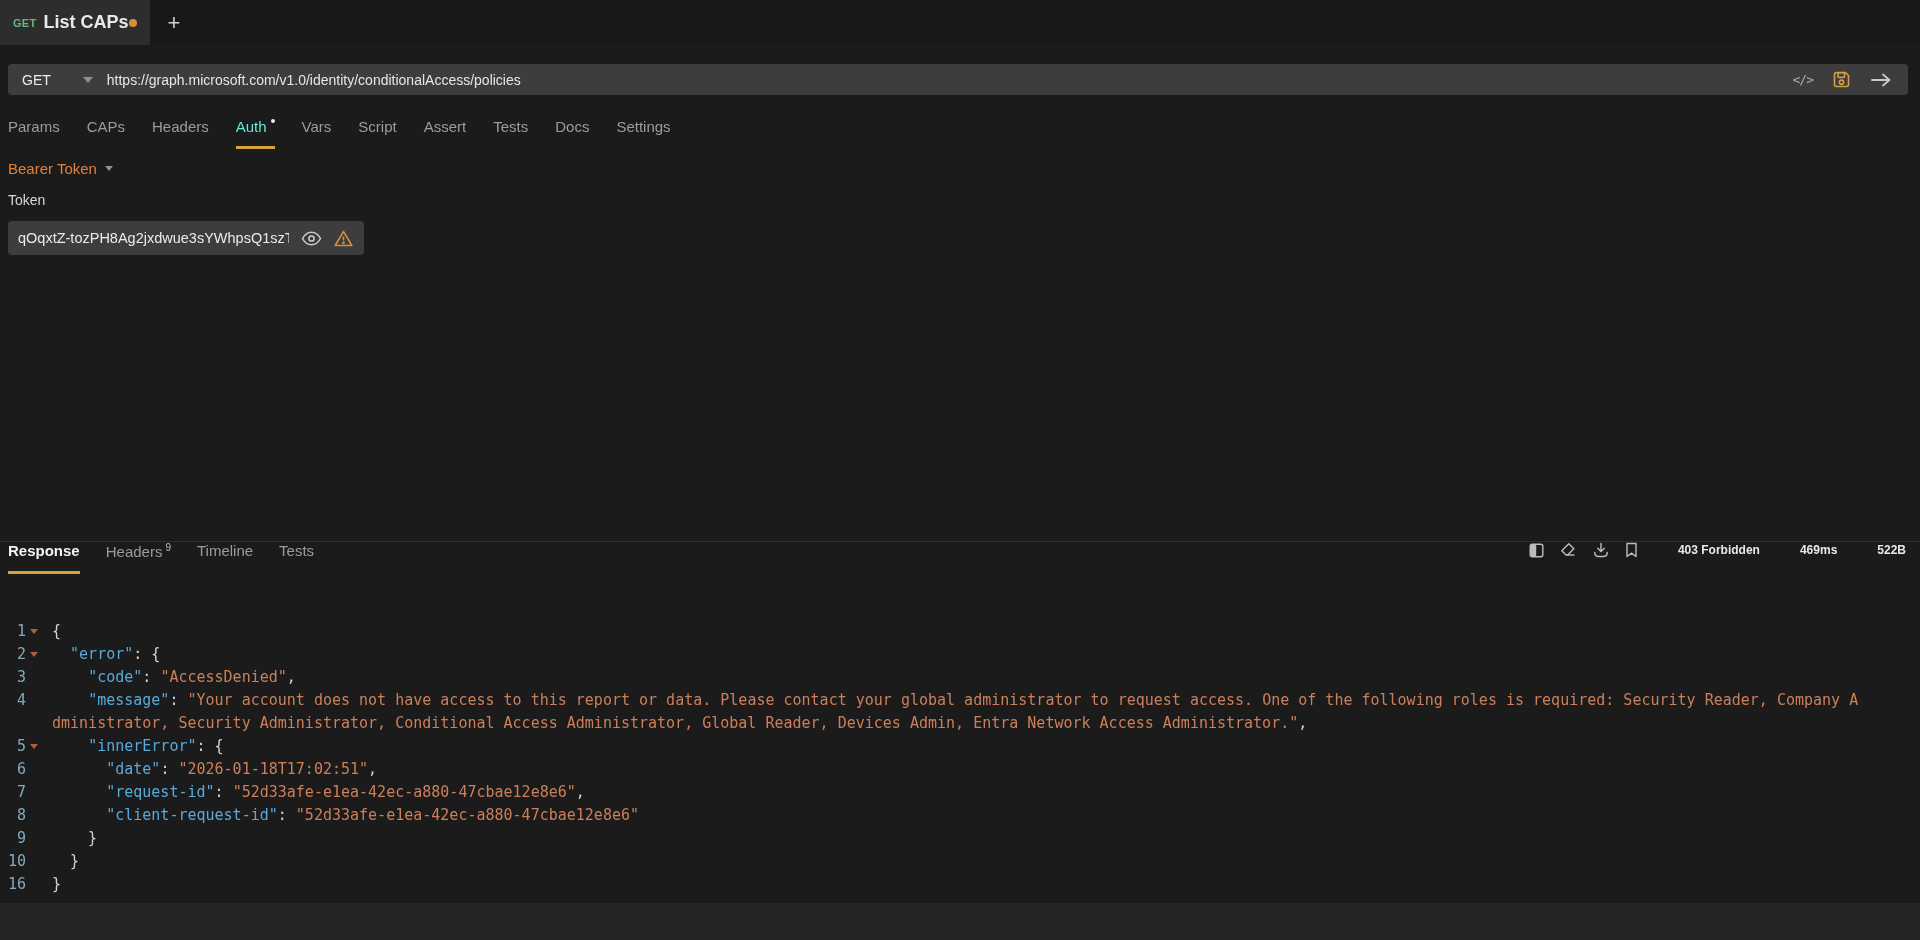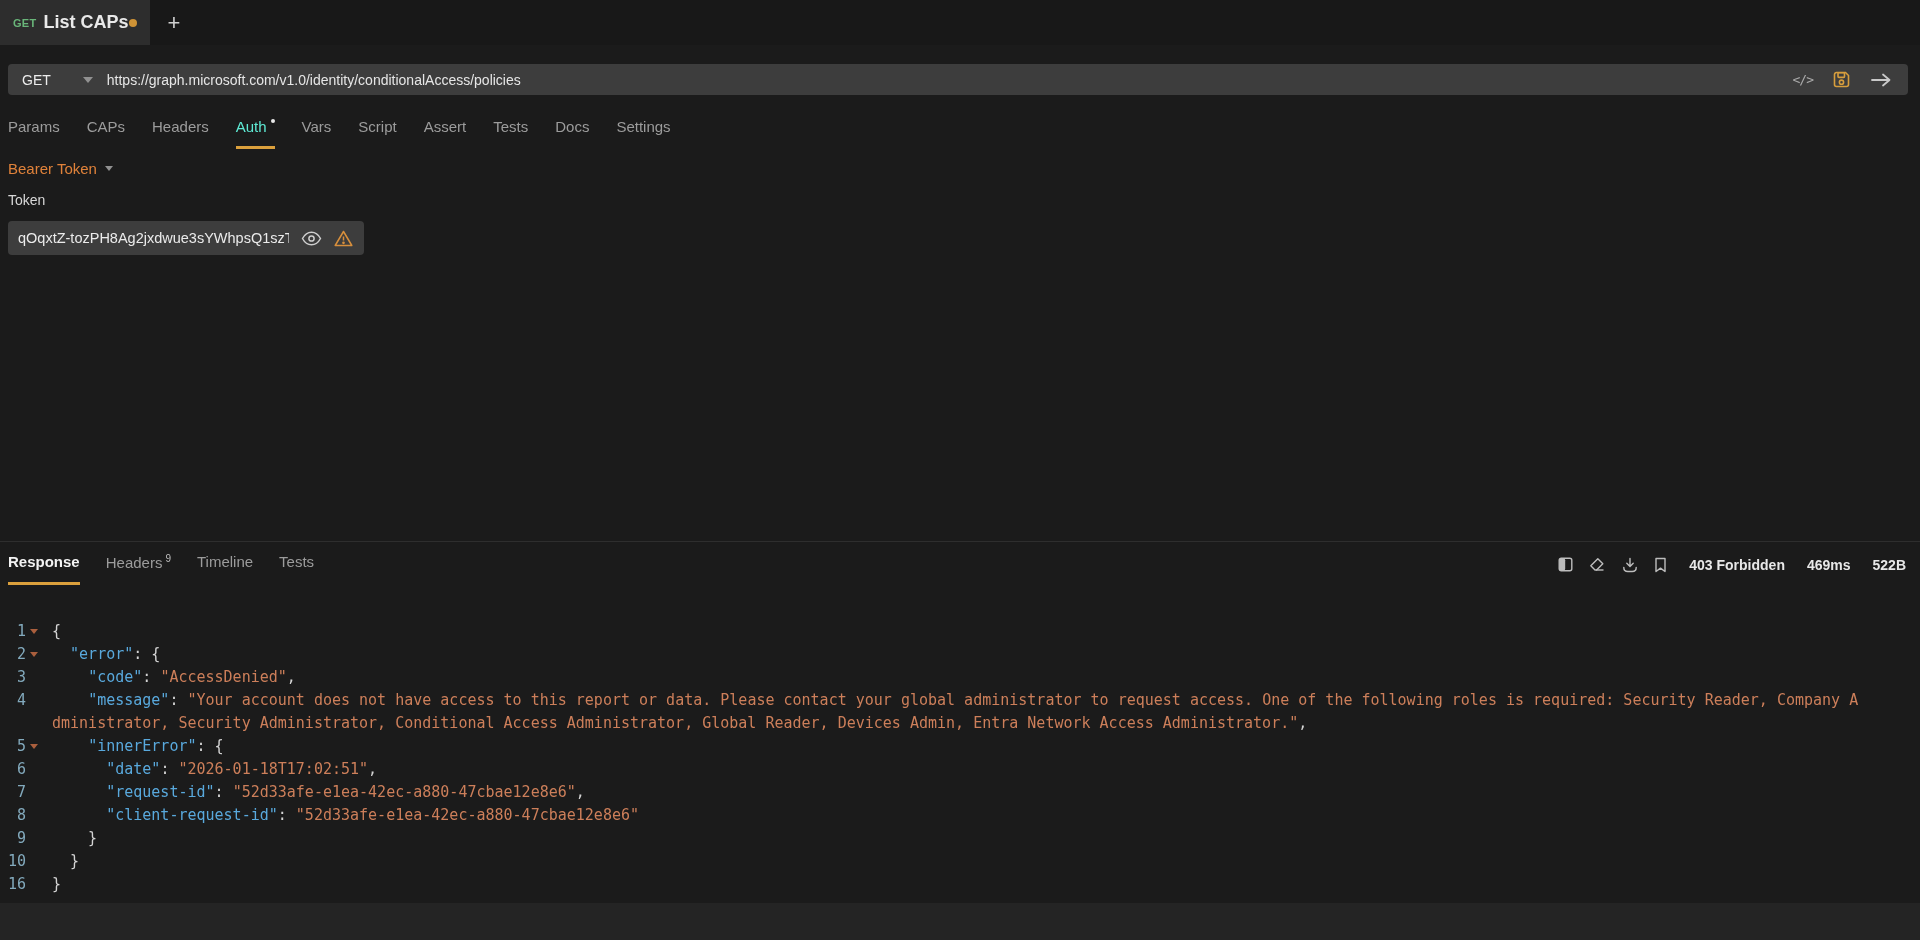--- a/index.html
+++ b/index.html
@@ -38,26 +38,26 @@
   
   .bearer-row { position:absolute; top:160px; left:8px; display:flex; align-items:center; color:#e0823a; font-size:15px; font-weight:500;text-align:right; }
   .token-label { position:absolute; top:192px; left:8px; color:#d8d8d8; font-size:14px; }
   .token-input { position:absolute; top:221px; left:8px; width:356px; height:34px; background:#3d3d3d; border-radius:4px; display:flex; align-items:center; padding:0 11px 0 10px; }
   .token-text { flex:1; color:#ebebeb; font-size:14.5px; white-space:nowrap; overflow:hidden; min-width:0; }
   .token-input .ibtn { margin-left:12px; flex:none; }
 
   
   .divider { position:absolute; top:541px; left:0; right:0; height:1px; background:#2e2e2e; }
   .resp-pane { position:absolute; top:542px; left:0; right:0; bottom:0; }
-  .resp-header { display:flex; align-items:center; padding:0 14px 0 8px; height:54px; }
+  .resp-header { display:flex; align-items:flex-start; padding:0 14px 0 8px; height:54px; }
   .resp-tabs { display:flex; gap:26px; font-size:15px; color:#9c9c9c; }
   .resp-tabs .rtab.active { color:#f3f3f3; font-weight:600; }
   .resp-tabs sup { font-size:10px; color:#bdbdbd; margin-left:3px; }
   .resp-meta { margin-left:auto; display:flex; align-items:center; gap:16px; padding-bottom:9px; }
-  .resp-meta .stat { font-size:14px; font-weight:700; color:#e8e8e8; margin-left:6px; }
+  .resp-meta .stat { font-size:12px; font-weight:700; color:#e8e8e8; margin-left:24px; }
 
   
   .code-area { position:absolute; top:78px; left:0; right:0; bottom:37px; overflow:hidden; font-family:"DejaVu Sans Mono", monospace; font-size:15px; }
   .crow { display:flex; height:23px; line-height:23px; white-space:pre; }
   .lnum { width:26px; text-align:right; color:#83aabd; flex:none; }
   .lfold { width:16px; flex:none; display:flex; align-items:center; justify-content:center; }
   .lfold i { display:block; width:0; height:0; border-left:4px solid transparent; border-right:4px solid transparent; border-top:5px solid #aa5f3d; }
   .ltext { padding-left:10px; flex:none; }
   .seg-k { color:#59a9dd; }
   .seg-s { color:#cd7f5a; }

